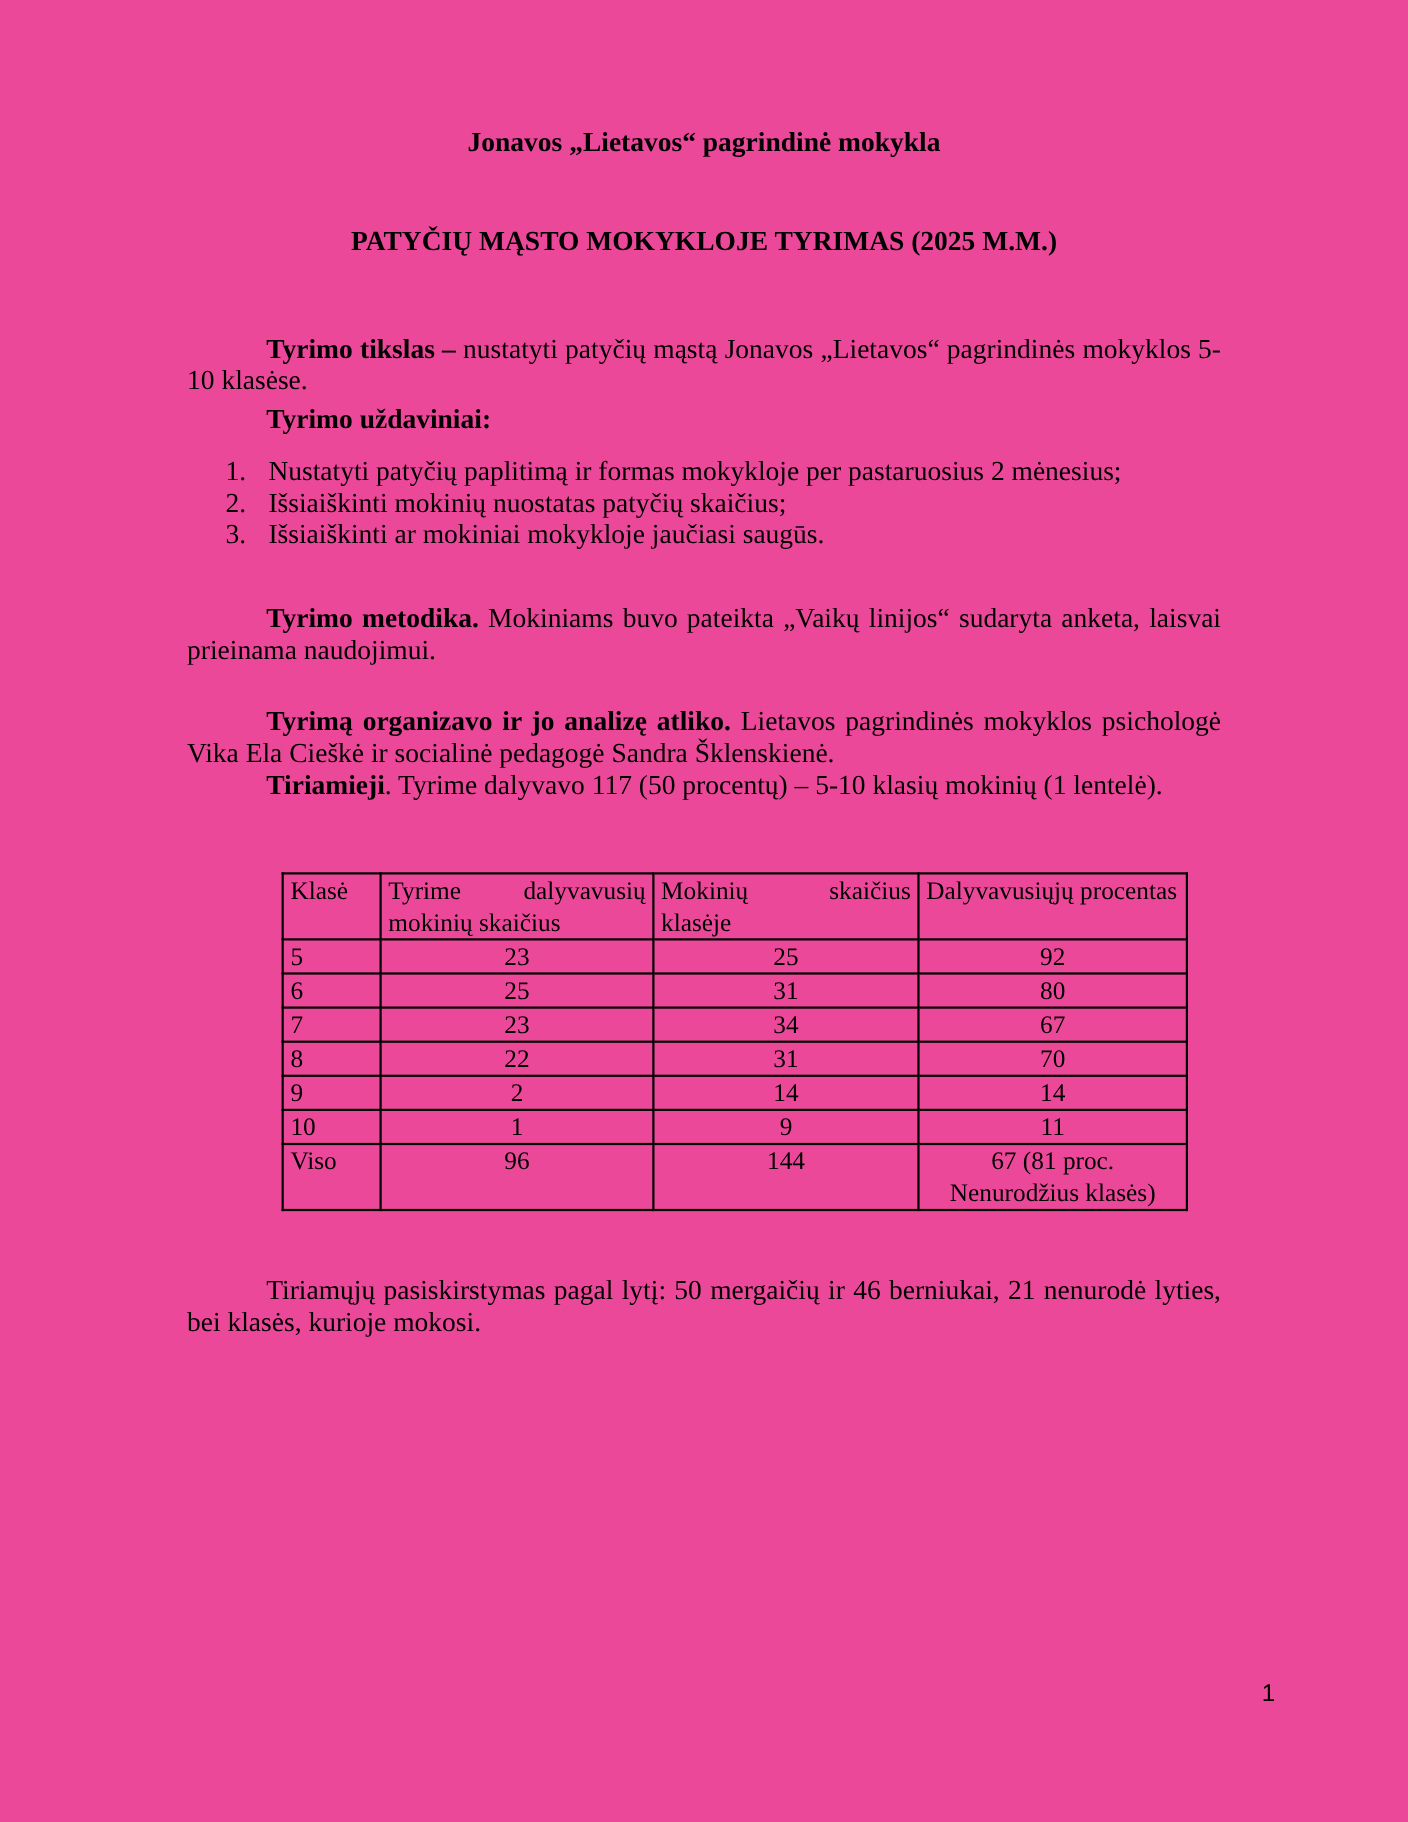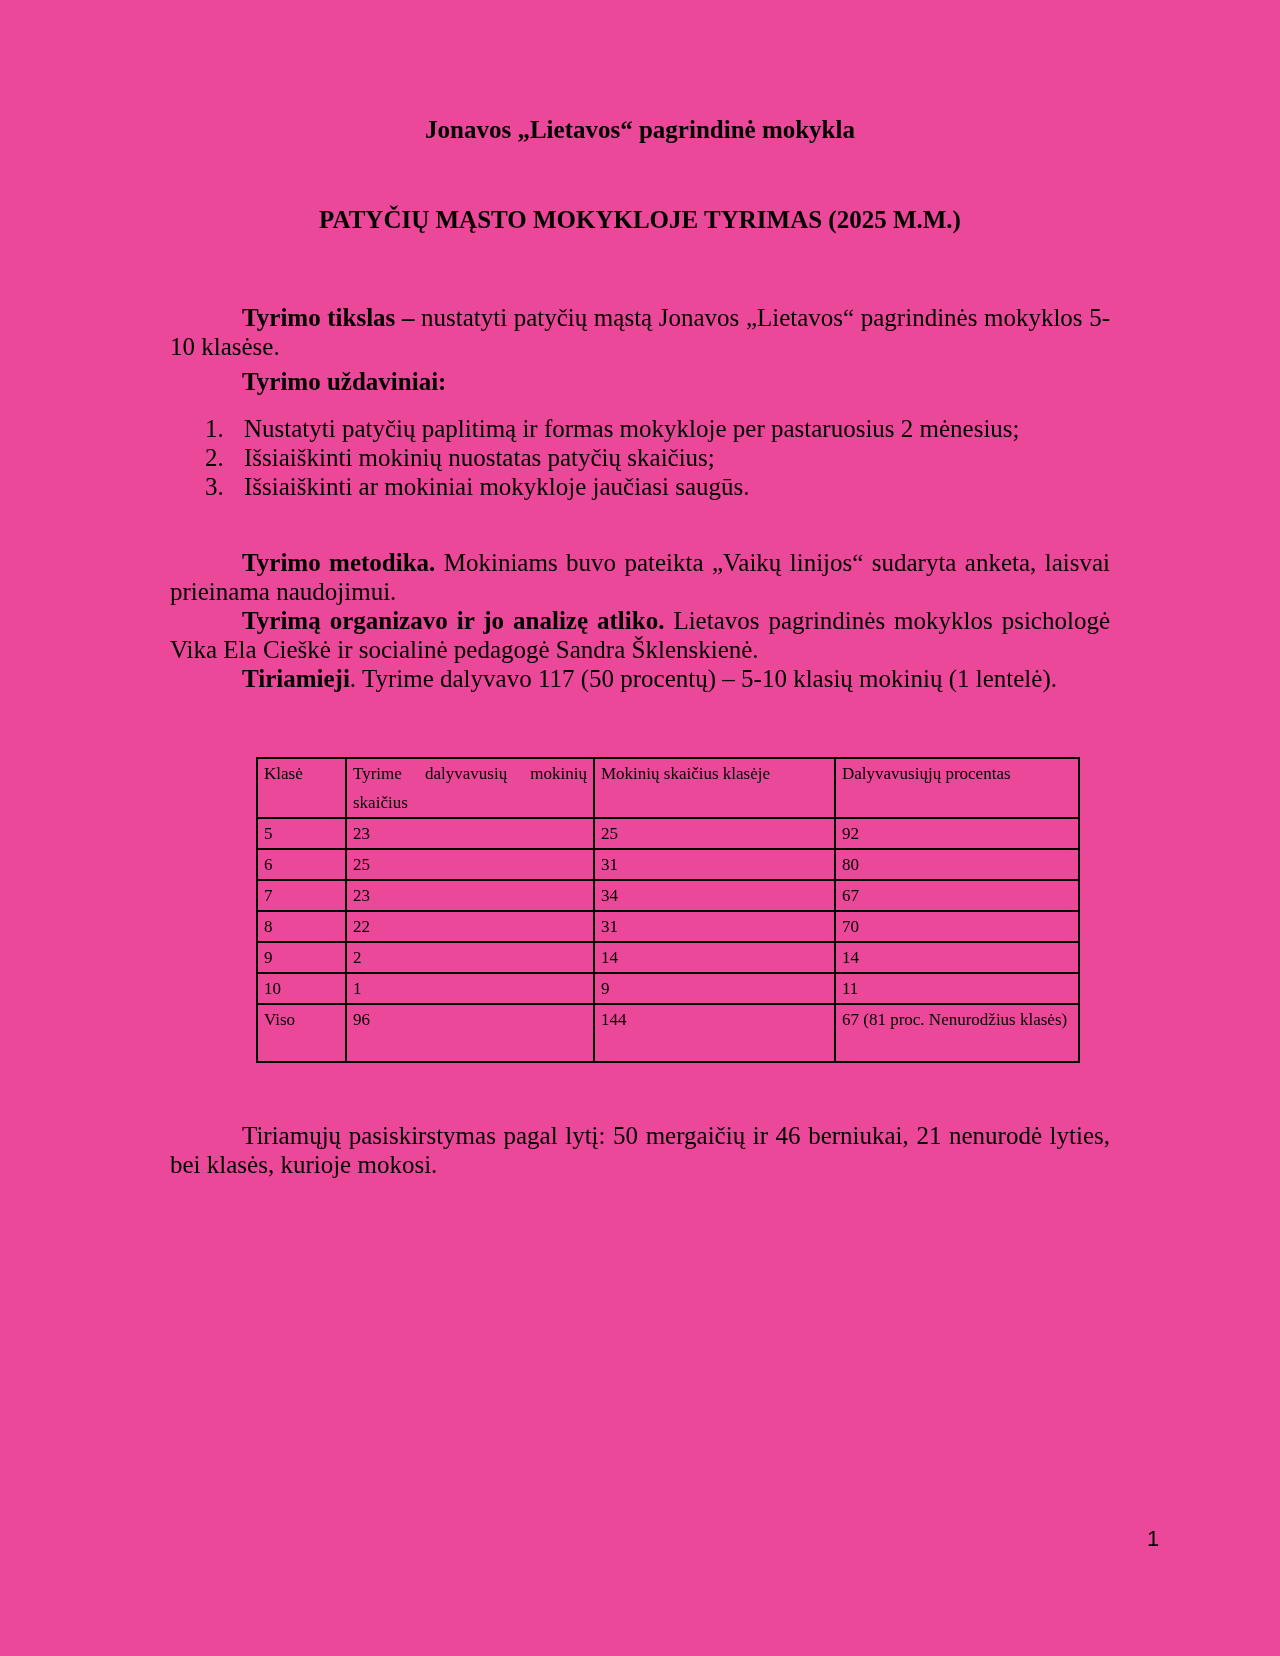--- a/index.html
+++ b/index.html
@@ -22,44 +22,44 @@
   .justify { text-align: justify; }
   .indent { text-indent: 72px; }
 
   .p-goal { margin-top: 69px; }
   .p-objectives-label { margin-top: 6px; font-weight: bold; }
   .task-list { margin-top: 18px; }
   .task { display: flex; margin-left: 35px; line-height: 29px; }
   .task-num { width: 39px; flex: none; }
   .task-text { flex: 1; }
   .p-method { margin-top: 47px; }
-  .p-organizers { }
+  .p-organizers { margin-top: 36px; }
   .p-participants { }
   .p-gender { margin-top: 58px; }
   .bold { font-weight: bold; }
 
   table.doc-table {
     border-collapse: collapse;
     table-layout: fixed;
     width: 822px;
     margin-left: 86px;
     margin-top: 64px;
-    font-size: 17px;
+    font-size: 23px;
   }
   .doc-table th, .doc-table td {
     border: 2px solid #000000;
     vertical-align: top;
     padding: 0 6px;
     line-height: 29px;
     font-weight: normal;
   }
   .doc-table thead th { height: 58px; text-align: justify; }
   .doc-table td { height: 29px; }
   .doc-table td.cell-left { text-align: left; }
-  .doc-table td.cell-center { }
+  .doc-table td.cell-center { text-align: center; }
   .doc-table tr.row-total td { height: 58px; }
 
   .page-num {
     position: absolute;
     left: 1147px; top: 1526px;
     font-family: "Liberation Sans", sans-serif;
     font-size: 22px; line-height: 26px;
   }
 </style>
 </head>

